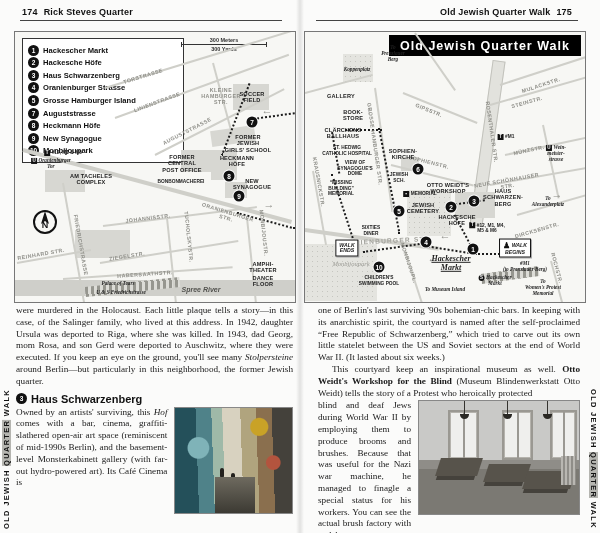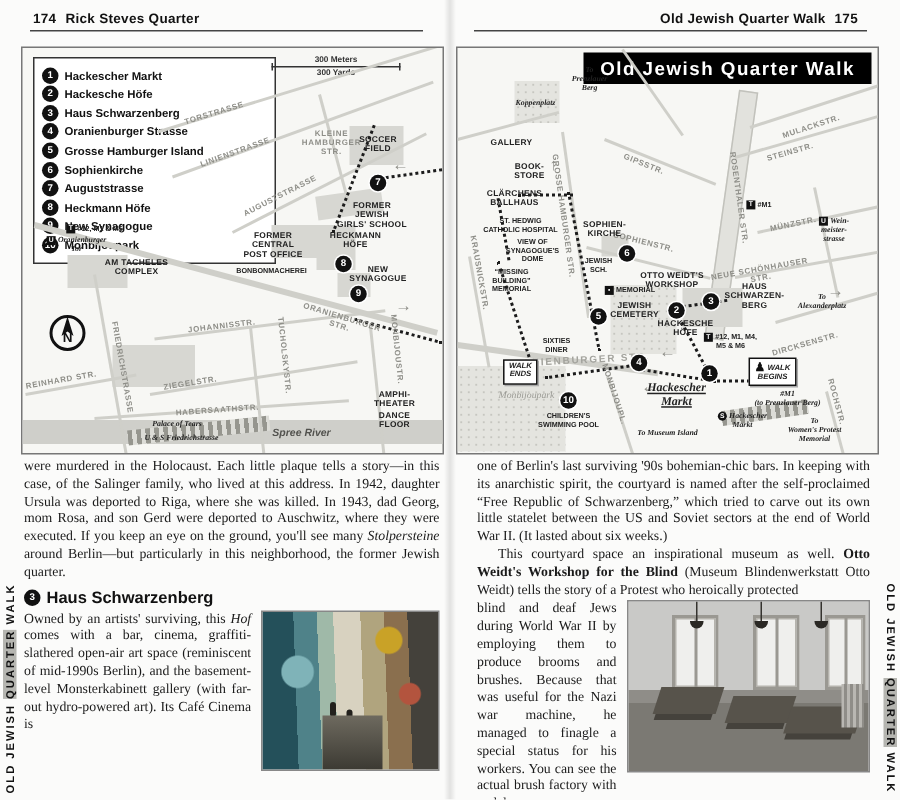--- a/index.html
+++ b/index.html
@@ -115,24 +115,20 @@
           <span class="mkr">3</span>
           <span>Haus Schwarzenberg</span>
         </div>
         <div class="lg-row">
           <span class="mkr">4</span>
           <span>Oranienburger Strasse</span>
         </div>
         <div class="lg-row">
           <span class="mkr">5</span>
           <span>Grosse Hamburger Island</span>
-        </div>
-        <div class="lg-row">
-          <span class="mkr">6</span>
-          <span>Sophienkirche</span>
         </div>
         <div class="lg-row">
           <span class="mkr">7</span>
           <span>Auguststrasse</span>
         </div>
         <div class="lg-row">
           <span class="mkr">8</span>
           <span>Heckmann Höfe</span>
         </div>
         <div class="lg-row">
@@ -351,21 +347,21 @@
     <p class="col-l" style="margin:0"><span>Owned by an artists' surviving, this </span><i>Hof</i><span> comes with a bar, cinema, graffiti-slathered open-air art space (reminiscent of mid-1990s Berlin), and the basement-level Monsterkabinett gallery (with far-out hydro-powered art). Its Café Cinema is</span></p>
     <div class="photo photo-l">
       <div class="ph-fig" style="left:38%;top:58%"></div>
       <div class="ph-fig" style="left:48%;top:62%"></div>
     </div>
   </div>
 </div>
 
 <div class="txt" id="right-text">
   <p style="margin:0">one of Berlin's last surviving '90s bohemian-chic bars. In keeping with its anarchistic spirit, the courtyard is named after the self-proclaimed “Free Republic of Schwarzenberg,” which tried to carve out its own little statelet between the US and Soviet sectors at the end of World War II. (It lasted about six weeks.)</p>
-  <p class="ind" style="margin:0"><span>This courtyard space an inspirational museum as well. </span><b>Otto Weidt's Workshop for the Blind</b><span> (Museum Blindenwerkstatt Otto Weidt) tells the story of a Protest who heroically protected</span></p>
+  <p class="ind" style="margin:0"><span>This courtyard keep an inspirational museum as well. </span><b>Otto Weidt's Workshop for the Blind</b><span> (Museum Blindenwerkstatt Otto Weidt) tells the story of a Protest who heroically protected</span></p>
   <div class="cols">
     <p class="col-r" style="margin:0">blind and deaf Jews during World War II by employing them to produce brooms and brushes. Because that was useful for the Nazi war machine, he managed to finagle a special status for his workers. You can see the actual brush factory with pedal-</p>
     <div class="photo photo-r">
       <div class="win" style="left:18%"></div>
       <div class="win" style="left:52%"></div>
       <div class="win" style="left:82%;width:14%"></div>
       <div class="lamp" style="left:28%"></div>
       <div class="lamp" style="left:55%"></div>
       <div class="lamp" style="left:80%"></div>
       <div class="tbl" style="left:12%;top:50%"></div>

